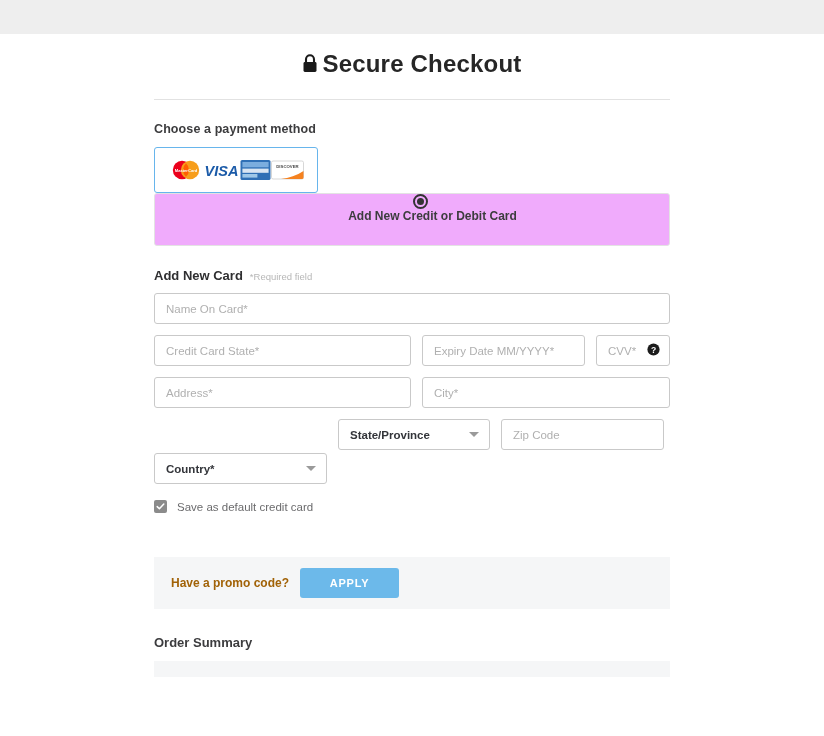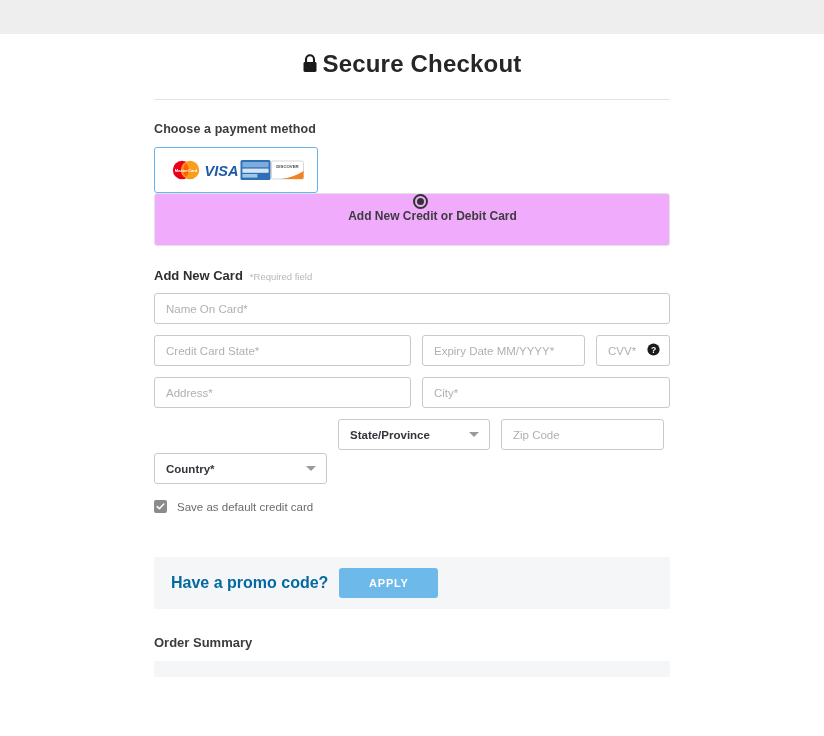--- a/index.html
+++ b/index.html
@@ -172,23 +172,23 @@
   .promo {
     margin-top: 44px;
     background: #f5f6f7;
     height: 52px;
     display: flex;
     align-items: center;
     padding: 0 17px;
     box-sizing: border-box;
   }
   .promo-label {
-    font-size: 16px;
-    font-weight: bold;
-    color: #0369a1;
+    font-size: 12px;
+    font-weight: bold;
+    color: #a16207;
   }
   .promo-input {
     width: 185px;
     height: 30px;
     background: #fff;
     border: 1px solid #cfcfcf;
     border-radius: 3px;
     display: flex; align-items: center;
     padding: 0 11px;
     box-sizing: border-box;

